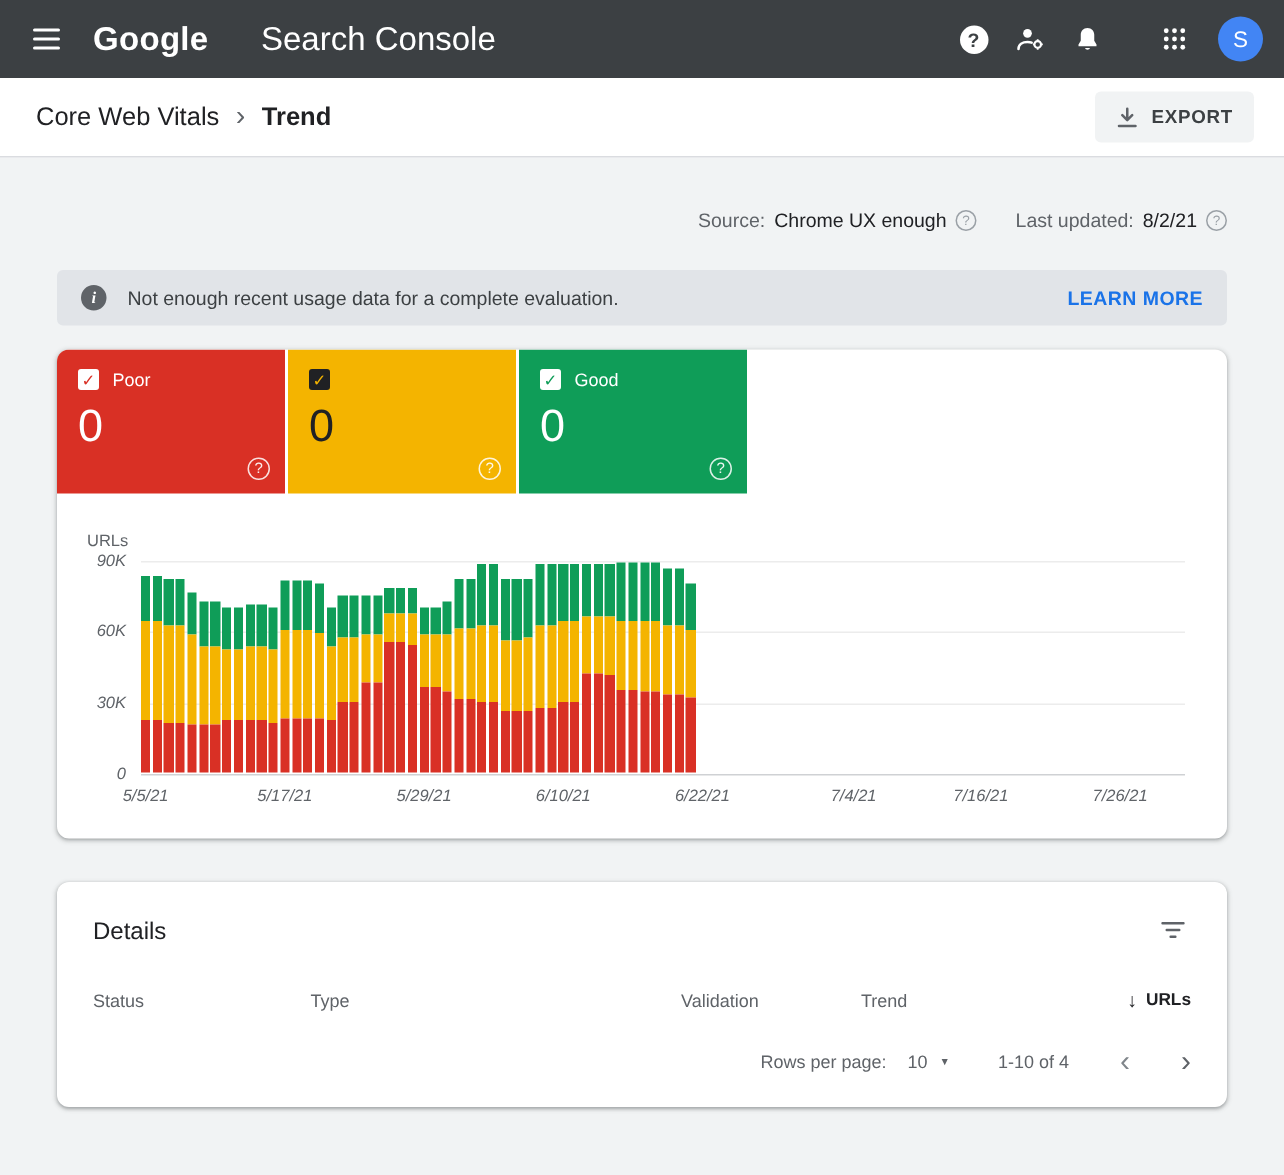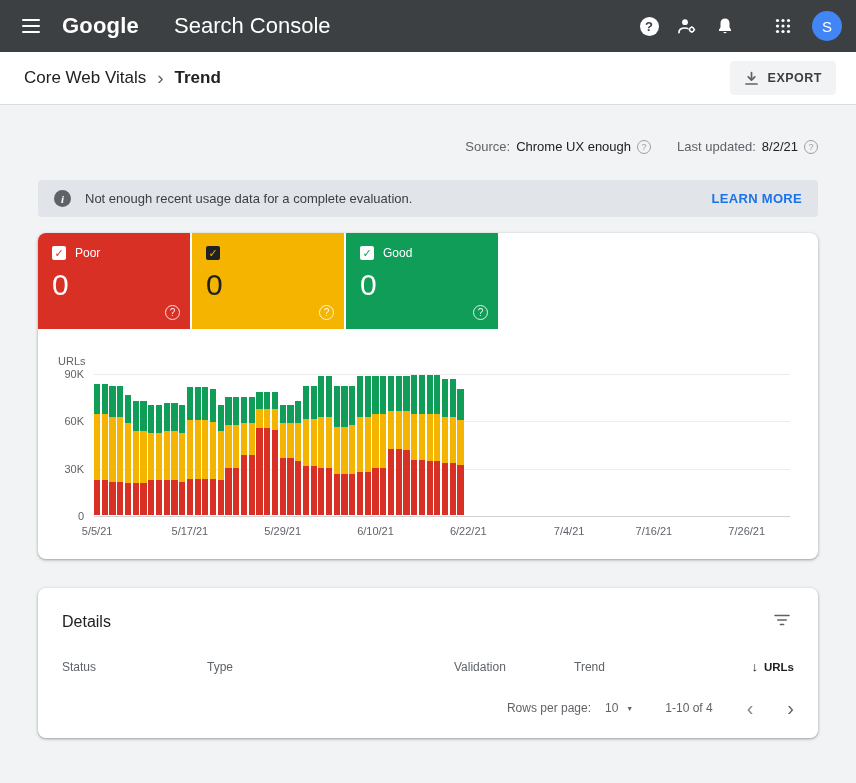--- a/index.html
+++ b/index.html
@@ -65,28 +65,28 @@
               display: flex; align-items: center; justify-content: center; font-size: 11px; font-weight: 700; }
   .tile-value { font-size: 30px; margin-top: 8px; }
   .tile-help { position: absolute; right: 10px; bottom: 9px; width: 15px; height: 15px; border-radius: 50%;
                border: 1px solid rgba(255,255,255,.85); color: rgba(255,255,255,.92); font-size: 10px;
                display: flex; align-items: center; justify-content: center; cursor: pointer; }
 
   
   .chart-wrap { padding: 26px 28px 6px 16px; }
   .ylabel { font-size: 11px; color: #5f6368; margin: 0 0 7px 4px; }
   .chart-body { display: flex; }
-  .y-axis { width: 40px; height: 142px; position: relative; flex: none; }
+  .y-axis { width: 40px; height: 142px; position: relative; flex: none; font-style: italic; }
   .ytick { position: absolute; right: 10px; transform: translateY(-50%); font-size: 11px; color: #5f6368; }
   .plot { flex: 1; height: 142px; position: relative; }
   .gridline { position: absolute; left: 0; right: 0; height: 1px; background: #ececec; }
   .gridline.zero { background: #cfd1d4; }
   .bar { position: absolute; bottom: 1px; display: flex; flex-direction: column; min-width: 5px; }
   .seg { width: 100%; }
-  .x-axis { position: relative; height: 16px; margin: 9px 0 0 40px; }
+  .x-axis { position: relative; height: 16px; margin: 9px 0 0 40px; font-style: italic; }
   .xtick { position: absolute; top: 0; transform: translateX(-50%); font-size: 11px; color: #5f6368; white-space: nowrap; }
 
   
   .details-card { margin-bottom: 28px; margin-top: 29px; }
   .details-head { display: flex; align-items: center; justify-content: space-between; padding: 22px 24px 18px; }
   .details-title { font-size: 16px; font-weight: 400; margin: 0; }
   .filter-btn { background: none; border: none; cursor: pointer; padding: 4px; }
   .table-header { display: flex; align-items: center; padding: 8px 24px 16px; font-size: 12px; color: #5f6368; }
   .col { cursor: pointer; }
   .col-status { width: 145px; }

